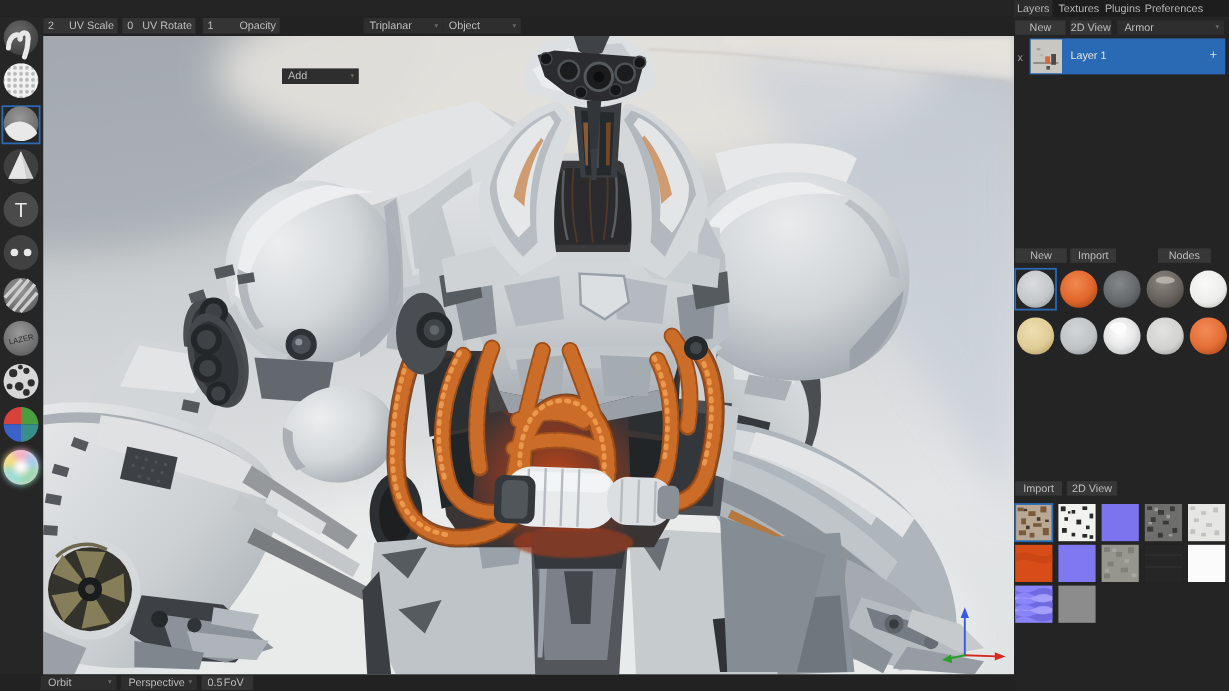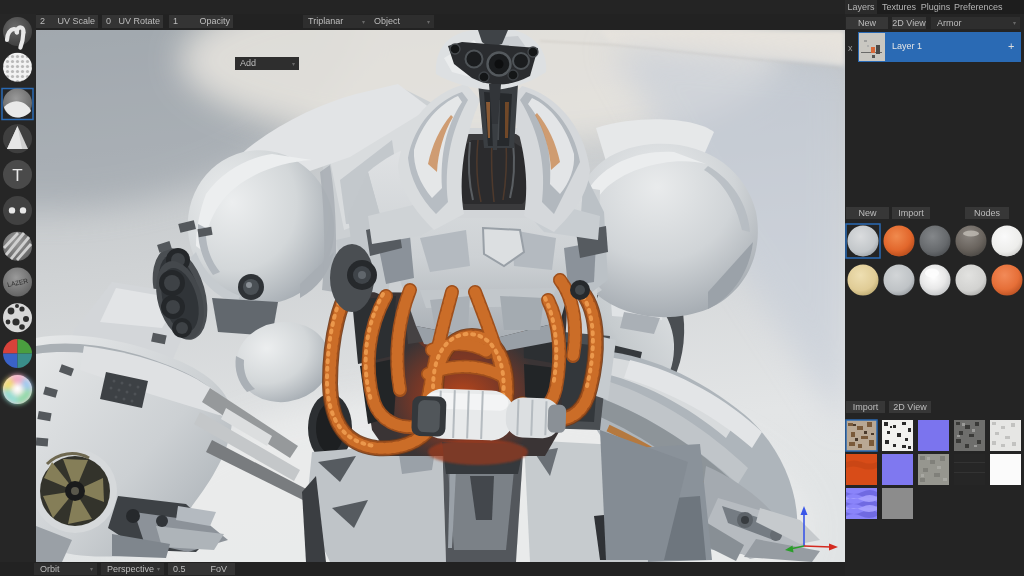--- a/index.html
+++ b/index.html
@@ -539,21 +539,21 @@
 
   <div class="abs" id="botbar">
     <div class="bbtn" style="left:34px; width:63px; background:#2e2e2e;">
         <span style="position:absolute;left:6px;">Orbit</span>
         <span style="position:absolute;right:4px;color:#686868;font-size:6px;">▾</span>
       </div>
     <div class="bbtn" style="left:101px; width:63px; background:#2e2e2e;">
         <span style="position:absolute;left:6px;">Perspective</span>
         <span style="position:absolute;right:4px;color:#686868;font-size:6px;">▾</span>
       </div>
-    <div class="bbtn" style="left:168px; width:67px; background:#343434;">
+    <div class="bbtn" style="left:168px; width:43px; background:#343434;">
         <span style="position:absolute;left:5px;">0.5</span>
         <span style="position:absolute;right:8px;">FoV</span>
       </div>
   </div>
 
   <div class="abs" id="rpanel">
 
     <div class="rtabbar" style="top:0;">
       <div class="rtab rtabactive" style="left:0px; width:32px; text-align:center;">Layers</div>
       <div class="rtab" style="left:37px; width:34px; text-align:center;">Textures</div>

